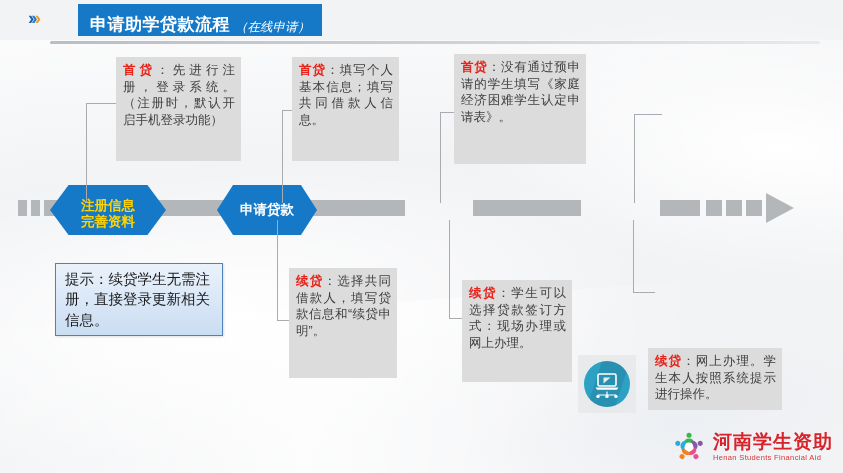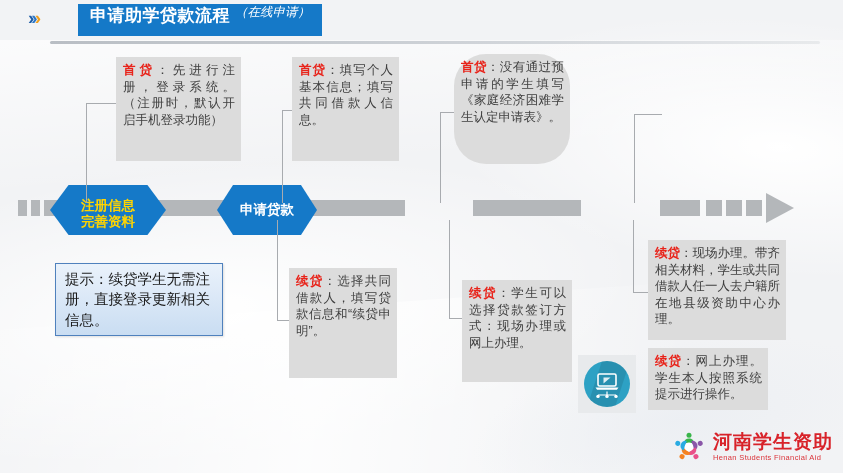--- a/index.html
+++ b/index.html
@@ -46,21 +46,21 @@
   #header { position: absolute; left: 0; top: 0; width: 843px; height: 48px; }
   .chev-wrap { position: absolute; left: 28px; top: 8px; display: flex; align-items: center; }
   .chev { font-size: 19px; font-weight: bold; line-height: 1; letter-spacing: -3px; }
   .chev.b1 { color: #1f5ea8; }
   .chev.b2 { color: #2a76c8; }
   .chev.o1 { color: #f0a020; }
   .title-box {
     position: absolute; left: 78px; top: 4px;
     height: 32px; padding: 0 12px 0 12px;
     background: #1579c8;
-    display: flex; align-items: flex-start;
+    display: flex; align-items: flex-end;
   }
   .title-main {
     color: #ffffff; font-size: 17px; font-weight: bold;
     letter-spacing: .5px; white-space: nowrap;
   }
   .title-sub {
     color: #ffffff; font-size: 12.5px; margin-left: 5px; white-space: nowrap; font-style: italic;
   }
   .title-rule {
     position: absolute; left: 50px; top: 41px; width: 770px; height: 3px;
@@ -224,38 +224,35 @@
   <div class="conn v" style="left:633px; top:220px; height:72px;"></div>
 
   <div class="note" style="left:116px; top:57px; width:125px; height:104px;">
     <span class="hl">首贷</span><span>：先进行注册，登录系统。（注册时，默认开启手机登录功能）</span>
   </div>
 
   <div class="note" style="left:292px; top:57px; width:107px; height:104px;">
     <span class="hl">首贷</span><span>：填写个人基本信息；填写共同借款人信息。</span>
   </div>
 
-  <div class="note" style="left:454px; top:54px; width:116px; height:110px;border-radius:32px;">
+  <div class="note" style="left:454px; top:54px; width:132px; height:110px;">
     <span class="hl">首贷</span><span>：没有通过预申请的学生填写《家庭经济困难学生认定申请表》。</span>
   </div>
 
 
   <div class="note" style="left:289px; top:268px; width:108px; height:110px;">
     <span class="hl">续贷</span><span>：选择共同借款人，填写贷款信息和“续贷申明”。</span>
   </div>
 
   <div class="note" style="left:462px; top:280px; width:110px; height:102px;">
     <span class="hl">续贷</span><span>：学生可以选择贷款签订方式：现场办理或网上办理。</span>
   </div>
 
-  <div class="note" style="left:648px; top:240px; width:138px; height:100px;">
-    <span class="hl">续贷</span><span>：现场办理。带齐相关材料，学生或共同借款人任一人去户籍所在地县级资助中心办理。</span>
-  </div>
-
-  <div class="note" style="left:648px; top:348px; width:120px; height:62px;">
+
+  <div class="note" style="left:648px; top:348px; width:134px; height:62px;">
     <span class="hl">续贷</span><span>：网上办理。学生本人按照系统提示进行操作。</span>
   </div>
 
   <div class="tipbox">
     <span>提示：续贷学生无需注册，直接登录更新相关信息。</span>
   </div>
 
   <div class="icon-card">
     <div class="icon-circle">
       <div class="shadow"></div>

